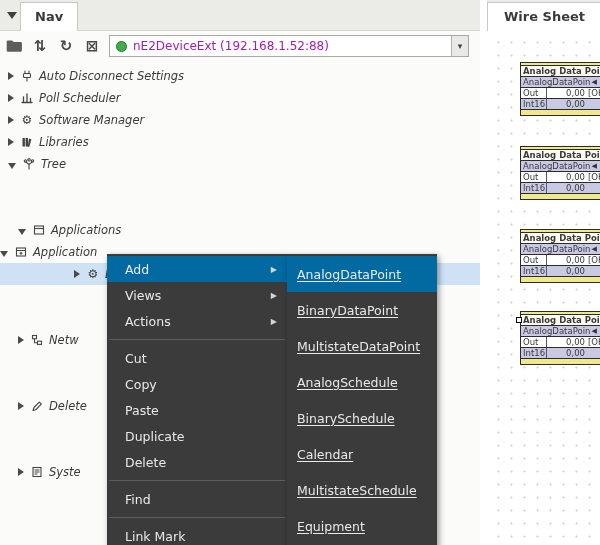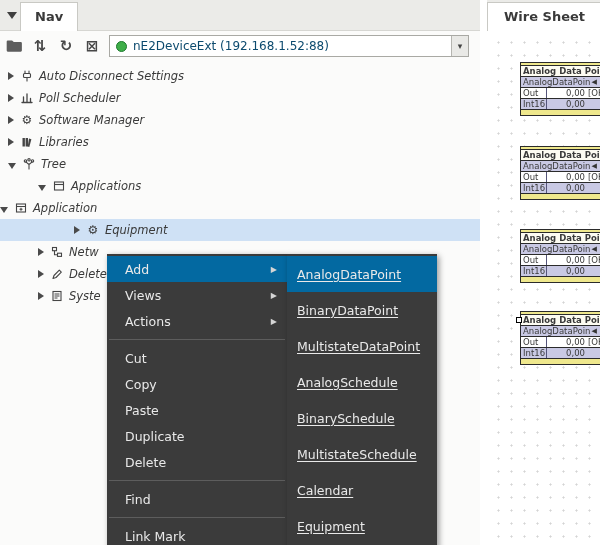--- a/index.html
+++ b/index.html
@@ -14,32 +14,32 @@
   .tabbar { height:31px; background:#ebebe8; border-bottom:1px solid #d6d6d2; display:flex; align-items:flex-end; position:relative; }
   .tab { background:#fff; border:1px solid #c9c9c4; border-bottom:none; padding:6px 14px 7px; font-size:13px; font-weight:bold; color:#3a3a3a; margin-bottom:-1px; white-space:nowrap; }
   .left-panel .tab { margin-left:20px; }
   .caret { position:absolute; left:7px; top:12px; width:0; height:0;
     border-left:5px solid transparent; border-right:5px solid transparent; border-top:7px solid #3f3f3f; }
   .toolbar { height:30px; display:flex; align-items:center; padding:0 5px; gap:8px; }
   .tool { width:18px; height:18px; display:flex; align-items:center; justify-content:center; font-size:15px; color:#474747; }
   .tool.glyph { font-weight:bold; }
   .combo { flex:1; height:22px; border:1px solid #a9a9a4; background:#fff; display:flex; align-items:center; margin-right:6px; }
   .combo .dot { width:11px; height:11px; border-radius:50%; background:#3fae49; border:1px solid #1e7a2e; margin:0 6px; flex:none; }
-  .combo .val { font-size:12px; color:#0c4a6e; flex:1; white-space:nowrap; overflow:hidden; }
+  .combo .val { font-size:12px; color:#a21caf; flex:1; white-space:nowrap; overflow:hidden; }
   .combo .arrow { width:17px; align-self:stretch; border-left:1px solid #b5b5b0; background:#e9e9e6; display:flex; align-items:center; justify-content:center; font-size:9px; color:#444; flex:none; }
   
   .tree { padding-top:4px; font-size:11.5px;font-style:italic; }
   .trow { height:22px; display:flex; align-items:center; white-space:nowrap; }
   .trow.sel { background:#cfe1f5; }
   .exp { flex:none; width:0; height:0; margin-right:6px; }
   .exp.col { border-top:4px solid transparent; border-bottom:4px solid transparent; border-left:6px solid #4a4a4a; }
   .exp.expd { border-left:4px solid transparent; border-right:4px solid transparent; border-top:6px solid #4a4a4a; margin-top:3px; }
   .ticon { flex:none; width:14px; height:14px; margin-right:5px; display:flex; align-items:center; justify-content:center; font-size:12px; color:#3d3d3d; }
   .ticon svg { width:12px; height:12px; }
-  .lvl0 { padding-left:8px; } .lvl1 { padding-left:38px; } .lvl2 { } .lvl3 { padding-left:74px; }
+  .lvl0 { padding-left:8px; } .lvl1 { padding-left:18px;margin-top:44px; } .lvl2 { } .lvl3 { padding-left:74px; }
   
   .menu { position:absolute; background:#3b3b3b; color:#e9e9e9; font-size:12.5px; box-shadow:2px 2px 6px rgba(0,0,0,.4); }
   .cmenu { left:107px; top:254px; width:180px; height:300px; padding-top:2px; z-index:10; }
   .smenu { left:287px; top:254px; width:150px; padding:2px 0; z-index:11; }
   .mitem { height:26px; display:flex; align-items:center; padding:0 10px 0 18px; }
   .smenu .mitem { height:36px; padding-left:10px; text-decoration:underline; text-underline-offset:2px; }
   .mitem.hl { background:#0369a1; }
   .marrow { margin-left:auto; font-size:8px; color:#d5d5d5; }
   .msep { height:1px; background:#5d5d5d; margin:5px 2px; }
   
@@ -344,24 +344,24 @@
   <div class="mitem">
       <span>MultistateDataPoint</span>
     </div>
   <div class="mitem">
       <span>AnalogSchedule</span>
     </div>
   <div class="mitem">
       <span>BinarySchedule</span>
     </div>
   <div class="mitem">
+      <span>Calendar</span>
+    </div>
+  <div class="mitem">
       <span>MultistateSchedule</span>
     </div>
   <div class="mitem">
-      <span>Calendar</span>
-    </div>
-  <div class="mitem">
       <span>Equipment</span>
     </div>
   <div class="mitem">
       <span>Folder</span>
     </div>
 </div>
 
 </body></html>

